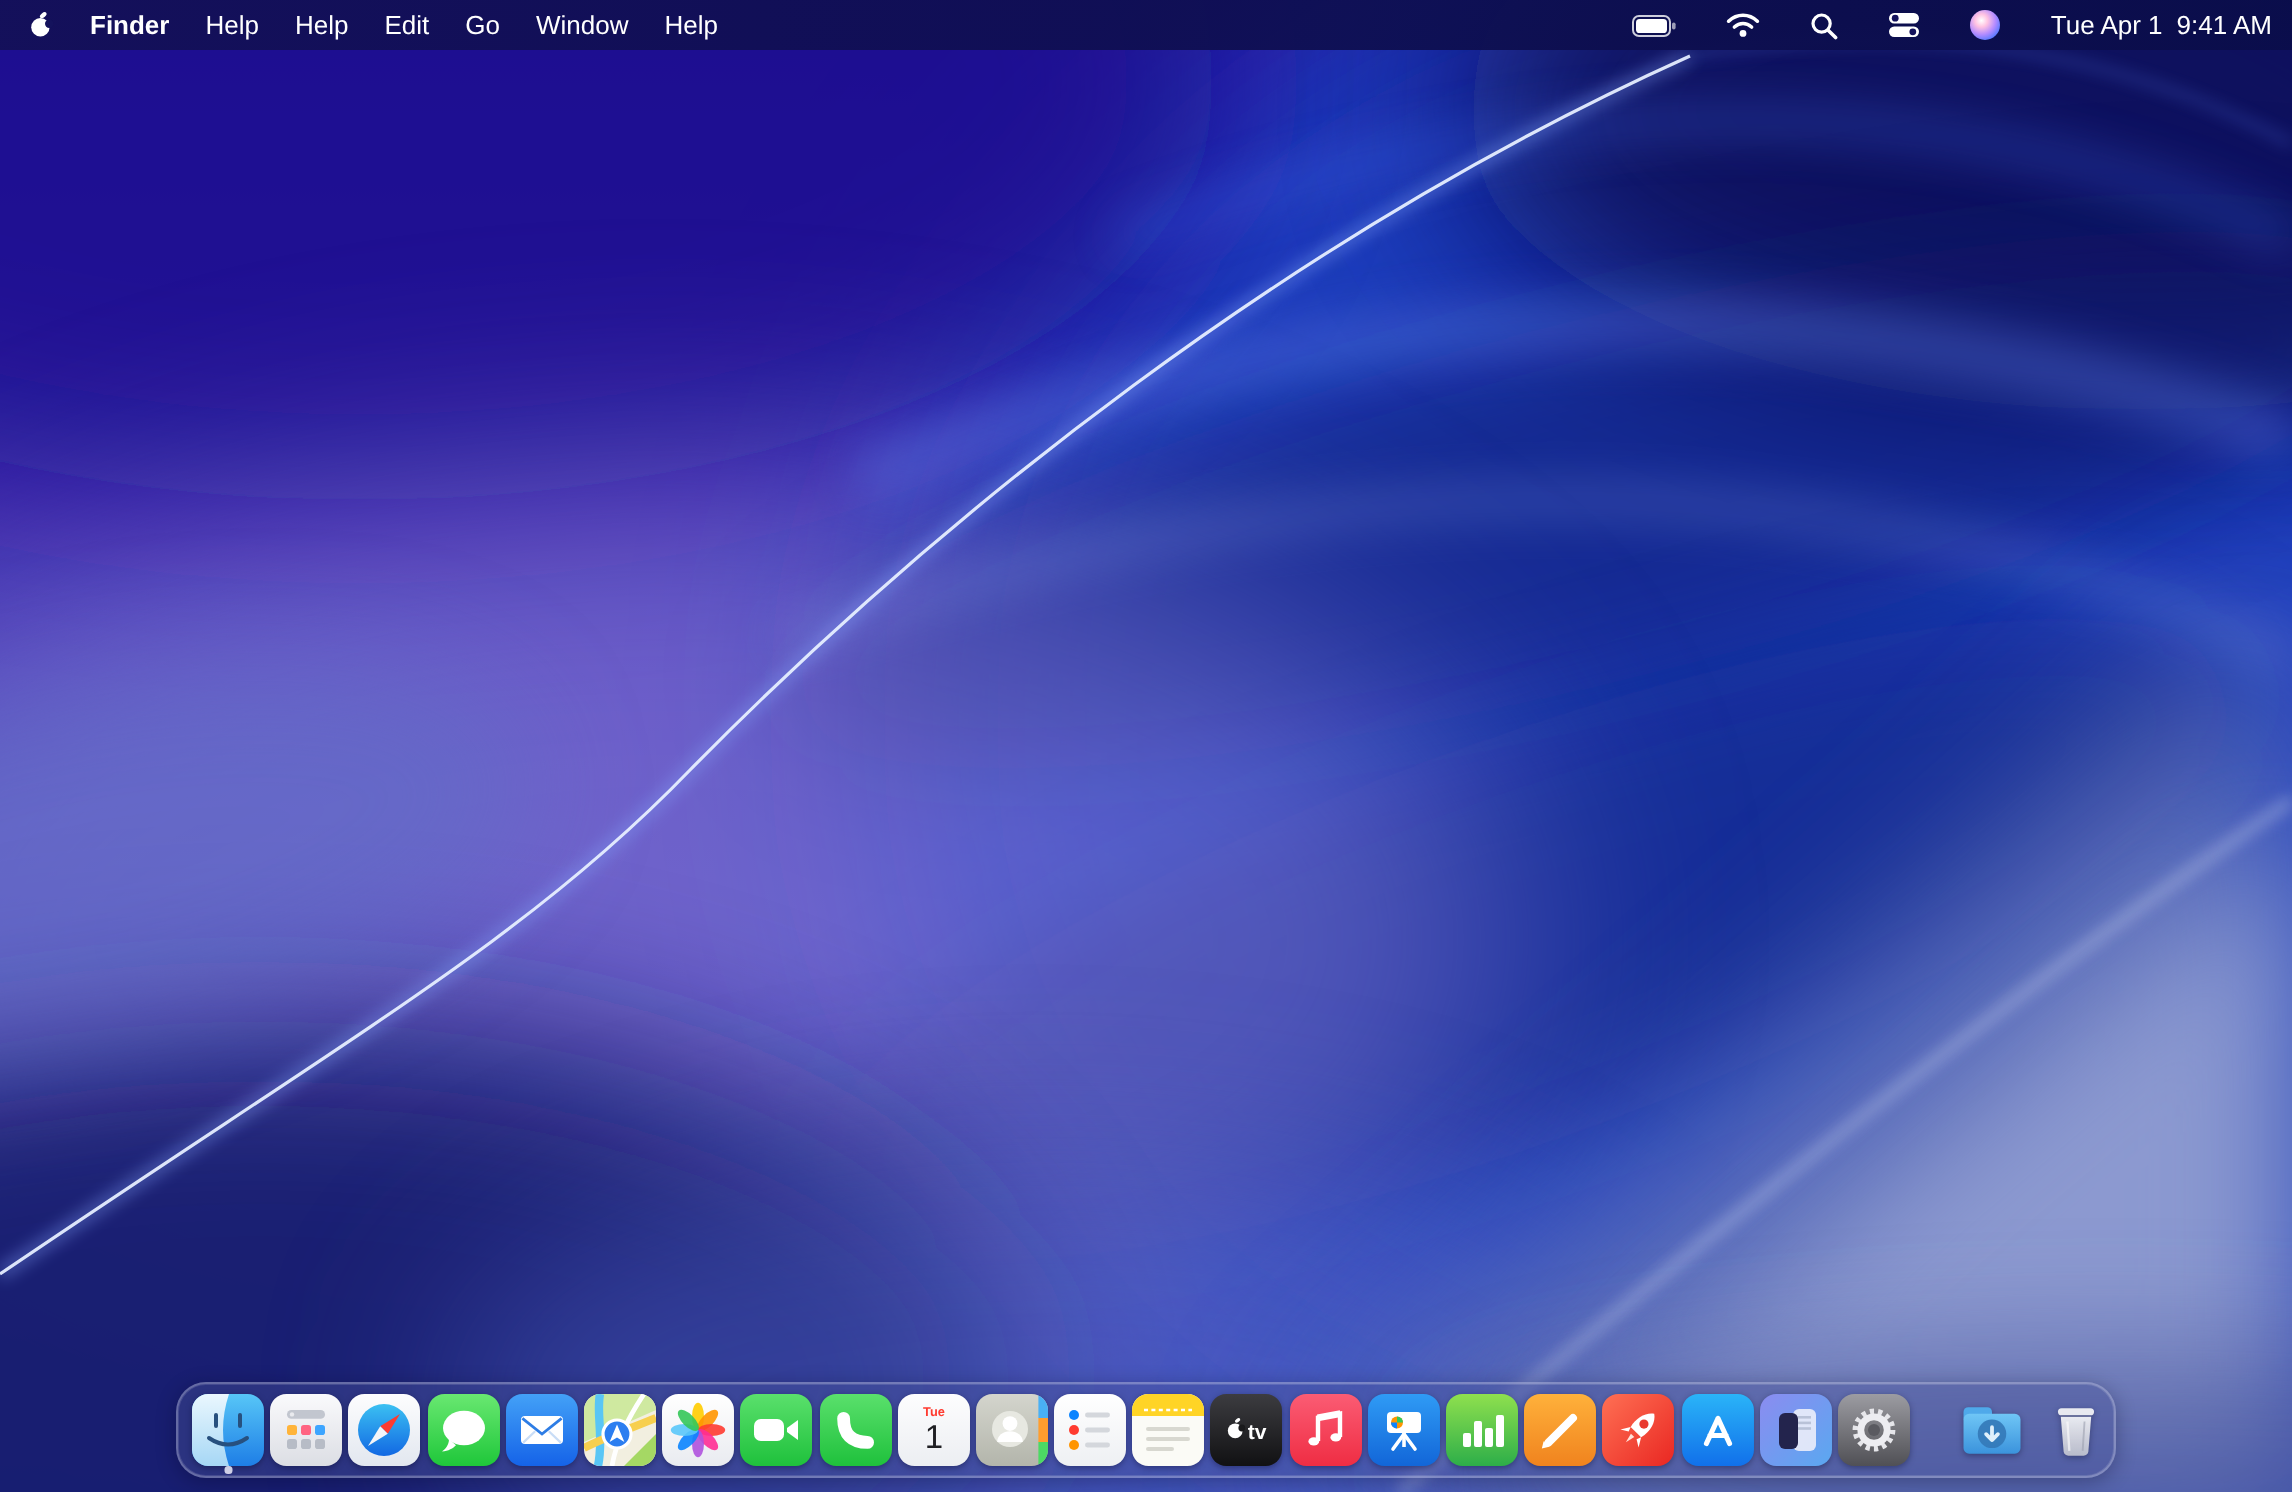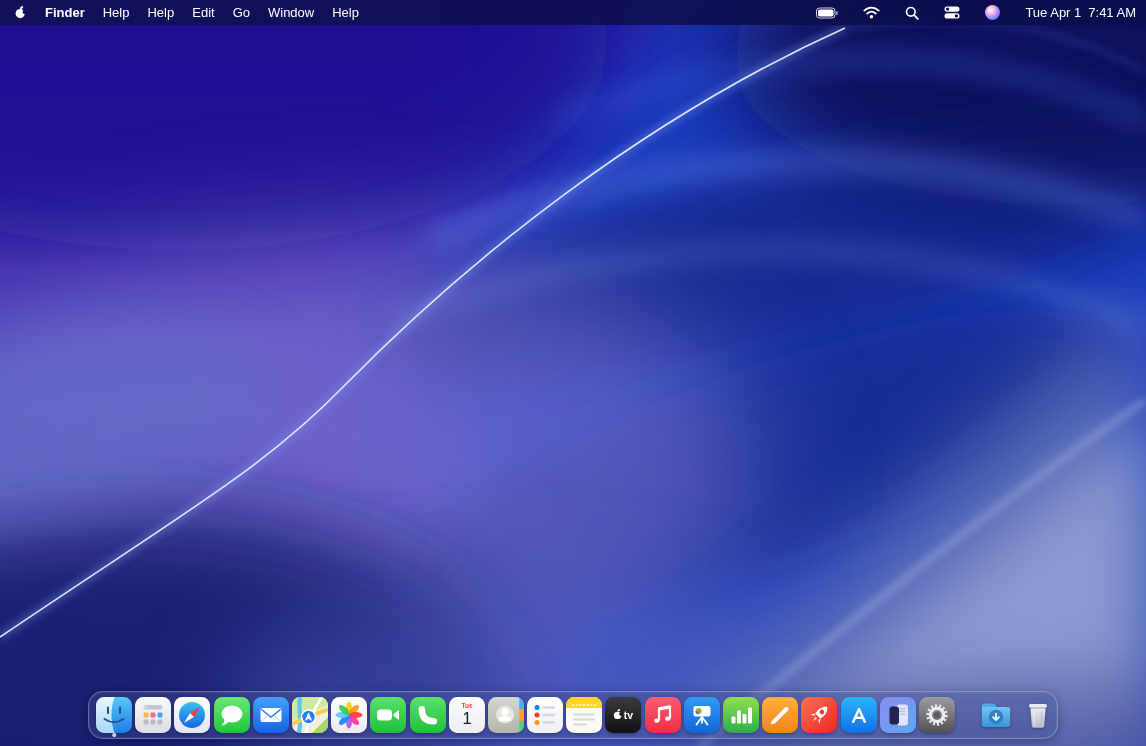--- a/index.html
+++ b/index.html
@@ -131,21 +131,21 @@
           <circle cx="3.6" cy="3.1" r="1.7" fill="#14125c"></circle>
           <rect x="0.5" y="7.3" width="15" height="5.2" rx="2.6" fill="#fff"></rect>
           <circle cx="12.4" cy="9.9" r="1.7" fill="#14125c"></circle>
         </svg>
       </span>
       <span class="mb-status">
         <span class="siri-orb"></span>
       </span>
       <span class="mb-clock">
         <span>Tue Apr 1</span>
-        <span>7:41 AM</span>
+        <span>9:41 AM</span>
       </span>
     </div>
   </div>
 
   <div class="dock">
       <div class="dock-item">
         <svg width="36" height="36" viewBox="0 0 36 36">
           <defs>
  <linearGradient id="g-fi" x1="0" y1="0" x2="0" y2="1">
               <stop offset="0" stop-color="#57c6f7"></stop>

